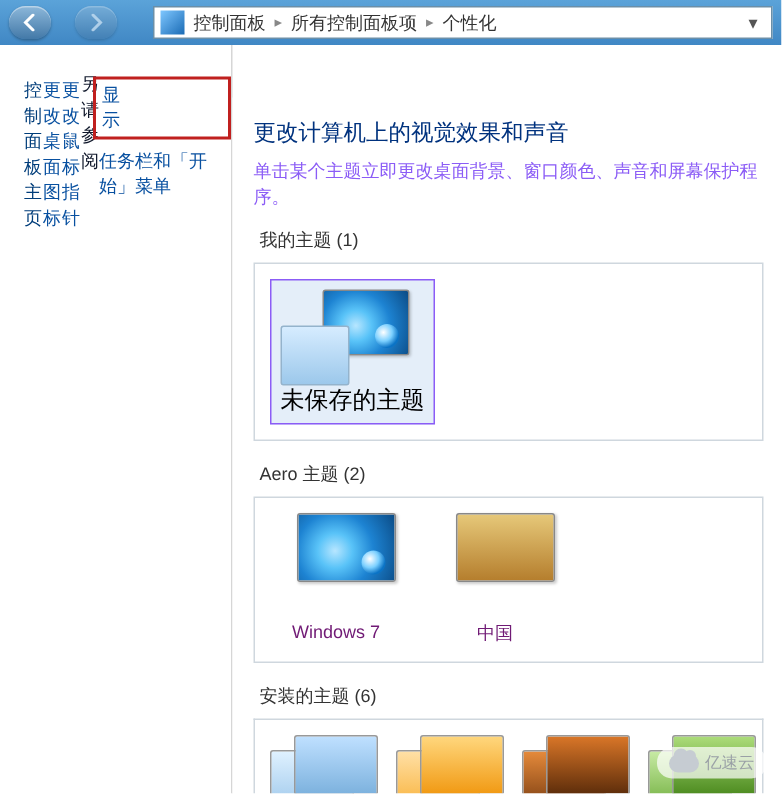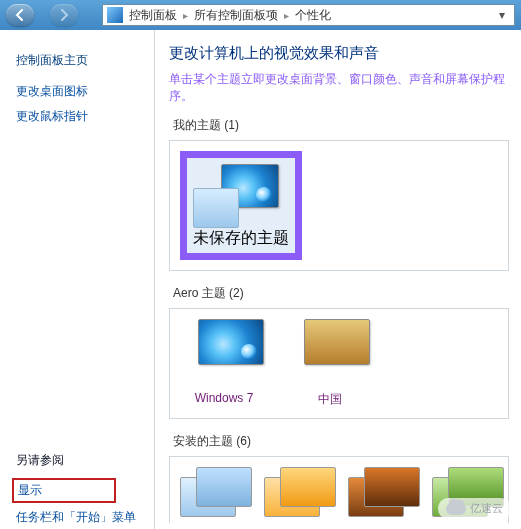--- a/index.html
+++ b/index.html
@@ -8,40 +8,40 @@
 .titlebar { height:30px; background:linear-gradient(#5ba3d9,#4087c4); display:flex; align-items:center; padding:0 6px; gap:16px; }
 .nav-btn { width:28px; height:22px; border-radius:12px; background:linear-gradient(#8db8da,#4379a8); display:flex; align-items:center; justify-content:center; box-shadow:inset 0 1px rgba(255,255,255,.4),0 1px 2px rgba(0,0,0,.3); }
 .nav-btn.disabled { opacity:.55; }
 .nav-btn svg { width:12px; height:12px; }
 .breadcrumb { flex:1; height:22px; background:#fff; border:1px solid #6b8fa8; margin-left:8px; display:flex; align-items:center; font-size:12px; color:#333; padding:0 4px; }
 .breadcrumb .ico { width:16px; height:16px; background:linear-gradient(135deg,#7fc7ff,#1a6bb5); display:inline-block; margin-right:6px; }
 .breadcrumb .sep { color:#888; margin:0 6px; font-size:10px; }
 .dropdown-arrow { width:16px; display:flex; align-items:center; justify-content:center; color:#555; }
 
 .body { display:flex; height:calc(100% - 30px); }
-.sidebar { width:155px; background:#fff; border-right:1px solid #d6d6d6; padding:18px 0 0 16px; display:flex; flex-direction:column; font-size:12px; }
+.sidebar { width:155px; background:#fff; border-right:1px solid #d6d6d6; padding:18px 0 0 16px; display:flex; font-size:12px; }
 .sidebar .row { padding:4px 0; color:#0850a0; cursor:default; text-decoration:none; }
 .sidebar .row.head { color:#003d7a; font-weight:normal; margin-bottom:6px; }
 .sidebar .spacer { flex:1; }
 .sidebar .see-also { color:#0f172a; margin-bottom:6px; }
 .sidebar .bottom-links .row{ padding:3px 0;}
 .red-box { border:2px solid #c0201f; margin-left:-4px; padding:2px 72px 2px 4px; display:inline-block; }
 
-.main { flex:1; background:#fff; padding:14px 12px 0 14px; overflow:hidden; position:relative; }
+.main { flex:1; background:#fff; padding:14px 12px 0 14px; overflow:hidden; position:relative;margin-top:35px; }
 .page-title { font-size:15px; color:#00327e; margin-bottom:8px; }
 .page-desc { font-size:12px; color:#8b5cf6; margin-bottom:12px; }
 
 .group-label { font-size:12px; color:#333; margin:6px 0 6px 4px; }
 .theme-area { border:1px solid #cfd7de; padding:10px; margin-bottom:14px; }
 
 .theme { display:inline-block; text-align:center; vertical-align:top; font-size:12px; color:#1a4f9c; }
 .theme .cap { margin-top:6px; color:#701a75; font-size:12px;}
 
 
-.sel-wrap { border:7px solid #8b5cf6; background:#e4eef9; padding:6px 6px 4px; display:inline-block; text-align:center;}
+.sel-wrap { border:1px solid #8b5cf6; background:#e4eef9; padding:6px 6px 4px; display:inline-block; text-align:center;}
 .tile-big { width:86px; height:64px; position:relative; display:block; }
 .wall { position:absolute; right:0; top:0; width:58px; height:44px; border-radius:2px; border:1px solid #888; box-shadow:1px 1px 2px rgba(0,0,0,.2);}
 .color-card { position:absolute; left:0; bottom:0; width:46px; height:40px; background:linear-gradient(#d6ecff,#9cc8eb); border:1px solid #94b3cc; border-radius:2px;}
 
 .win7-wall { background:radial-gradient(circle at 38% 55%,#b7e6ff 0,#59c3f8 25%,#1d83d2 55%,#0b4b85 100%);}
 .win7-wall::after{content:"";position:absolute;right:6px;bottom:4px;width:16px;height:16px;border-radius:50%;background:radial-gradient(circle at 35% 35%,#fff,#7bd0ff 40%,#0b73c5 70%);}
 
 .row-themes{ display:flex; gap:18px;}
 .med-tile{ width:88px; height:66px; position:relative;}
 .med-tile .wall{ width:66px; height:46px; right:auto; left:18px; top:0;}

